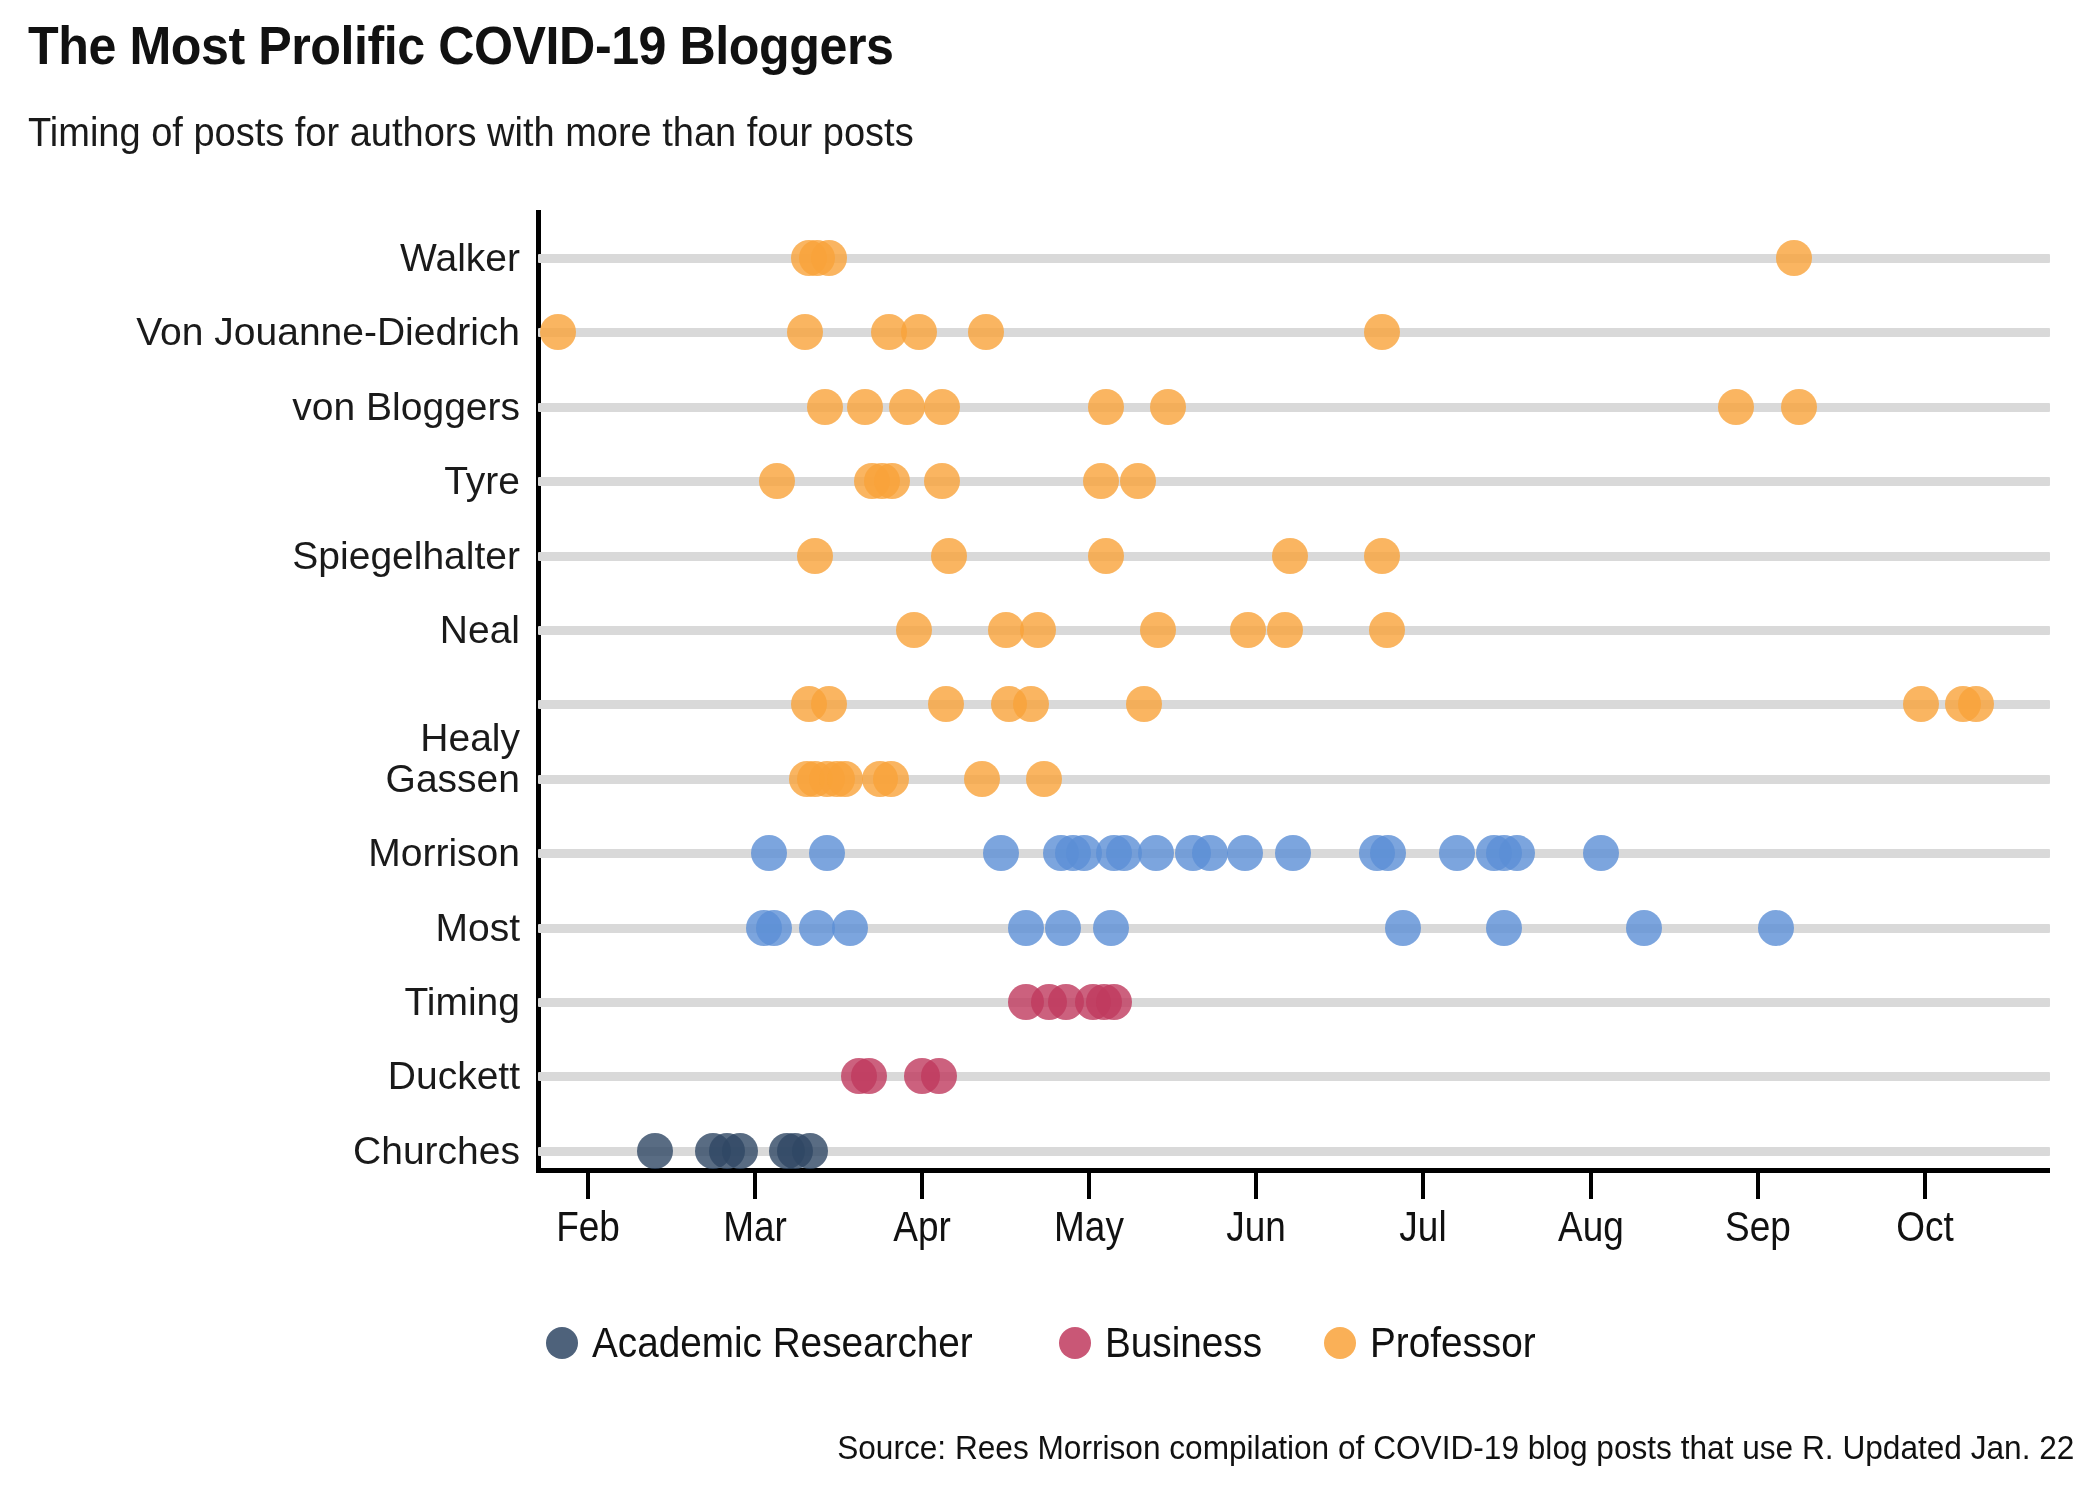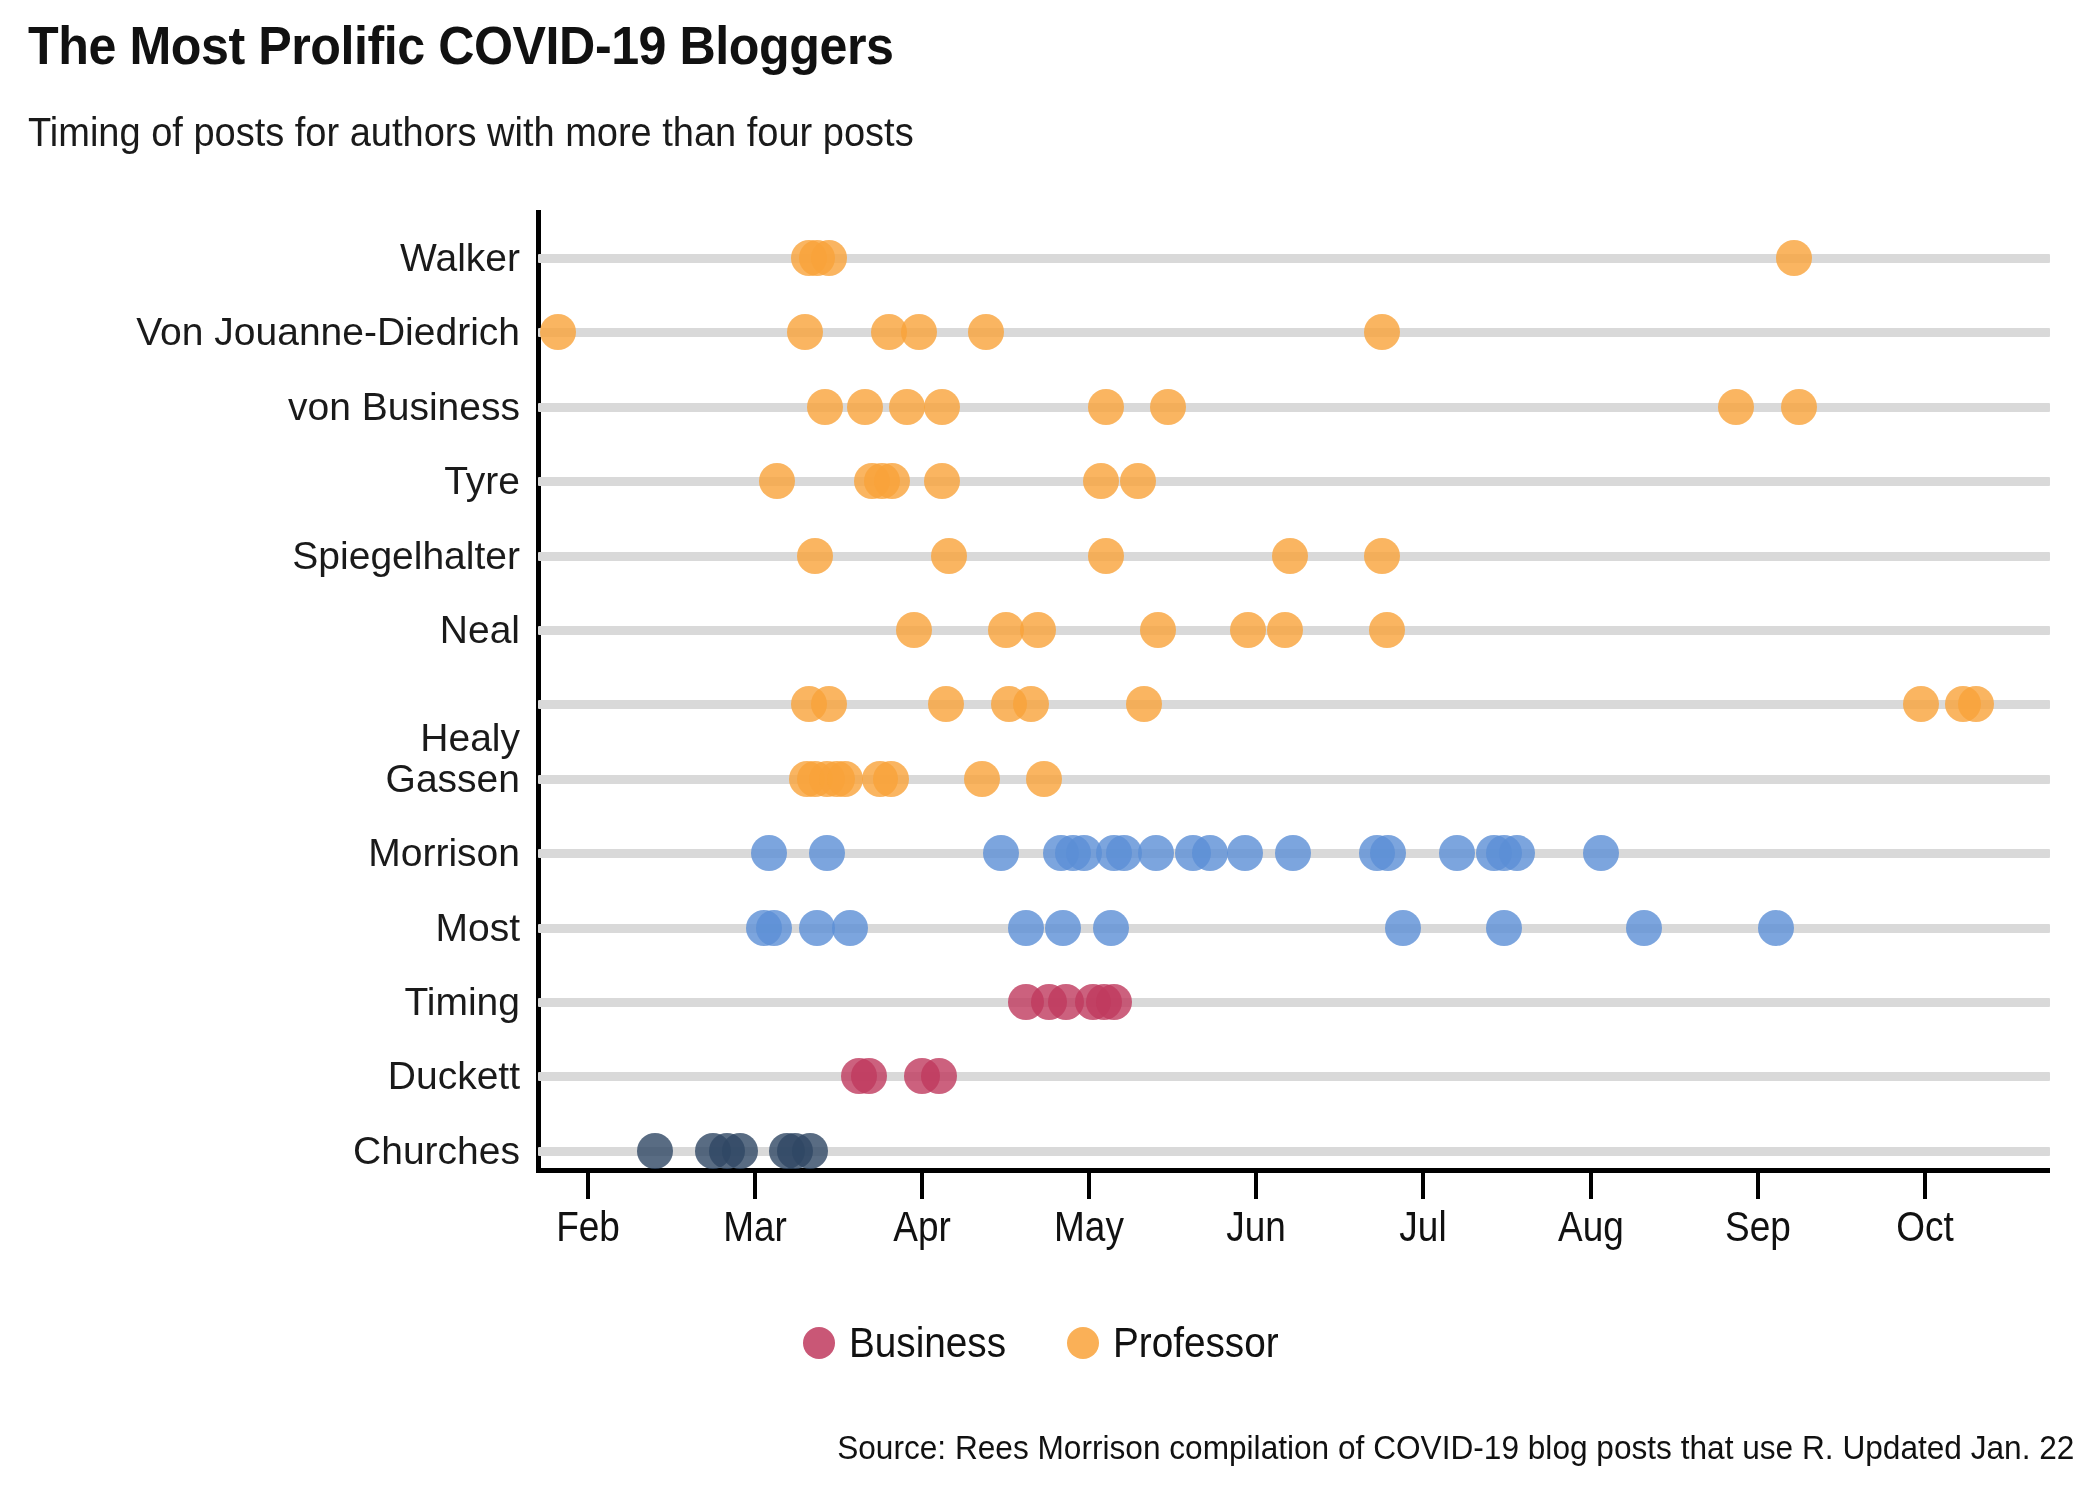--- a/index.html
+++ b/index.html
@@ -215,21 +215,21 @@
       <div class="dot" style="left: 175.425px; top: 940.8px; background: rgb(47, 71, 100);"></div>
       <div class="dot" style="left: 188.791px; top: 940.8px; background: rgb(47, 71, 100);"></div>
       <div class="dot" style="left: 202.157px; top: 940.8px; background: rgb(47, 71, 100);"></div>
       <div class="dot" style="left: 248.937px; top: 940.8px; background: rgb(47, 71, 100);"></div>
       <div class="dot" style="left: 257.291px; top: 940.8px; background: rgb(47, 71, 100);"></div>
       <div class="dot" style="left: 272.327px; top: 940.8px; background: rgb(47, 71, 100);"></div>
     </div>
   <div class="ylabels" id="ylabels">
       <div class="ylabel" style="top: 258px;">Walker</div>
       <div class="ylabel" style="top: 332.4px;">Von Jouanne-Diedrich</div>
-      <div class="ylabel" style="top: 406.8px;">von Business</div>
+      <div class="ylabel" style="top: 406.8px;">von Bloggers</div>
       <div class="ylabel" style="top: 481.2px;">Tyre</div>
       <div class="ylabel" style="top: 555.6px;">Spiegelhalter</div>
       <div class="ylabel" style="top: 630px; text-align: right;">Neal</div>
       <div class="ylabel" style="top: 738px;">Healy</div>
       <div class="ylabel" style="top: 778.8px;">Gassen</div>
       <div class="ylabel" style="top: 853.2px;">Morrison</div>
       <div class="ylabel" style="top: 927.6px;">Most</div>
       <div class="ylabel" style="top: 1002px;">Timing</div>
       <div class="ylabel" style="top: 1076.4px;">Duckett</div>
       <div class="ylabel" style="top: 1150.8px;">Churches</div>
@@ -250,20 +250,24 @@
       <div class="xtick" style="left: 1590.55px;"></div>
       <div class="xtick-label" style="left: 1590.55px;">Aug</div>
       <div class="xtick" style="left: 1757.62px;"></div>
       <div class="xtick-label" style="left: 1757.62px;">Sep</div>
       <div class="xtick" style="left: 1924.7px;"></div>
       <div class="xtick-label" style="left: 1924.7px;">Oct</div>
     </div>
 
   <div class="legend" id="legend">
       <div class="legend-item">
+        <span class="legend-swatch" style="background: rgb(47, 71, 100);"></span>
+        <span class="legend-label">Academic Researcher</span>
+      </div>
+      <div class="legend-item">
         <span class="legend-swatch" style="background: rgb(191, 58, 94);"></span>
         <span class="legend-label">Business</span>
       </div>
       <div class="legend-item">
         <span class="legend-swatch" style="background: rgb(249, 162, 58);"></span>
         <span class="legend-label">Professor</span>
       </div>
     </div>
 
   <div class="source">Source: Rees Morrison compilation of COVID-19 blog posts that use R. Updated Jan. 22</div>

